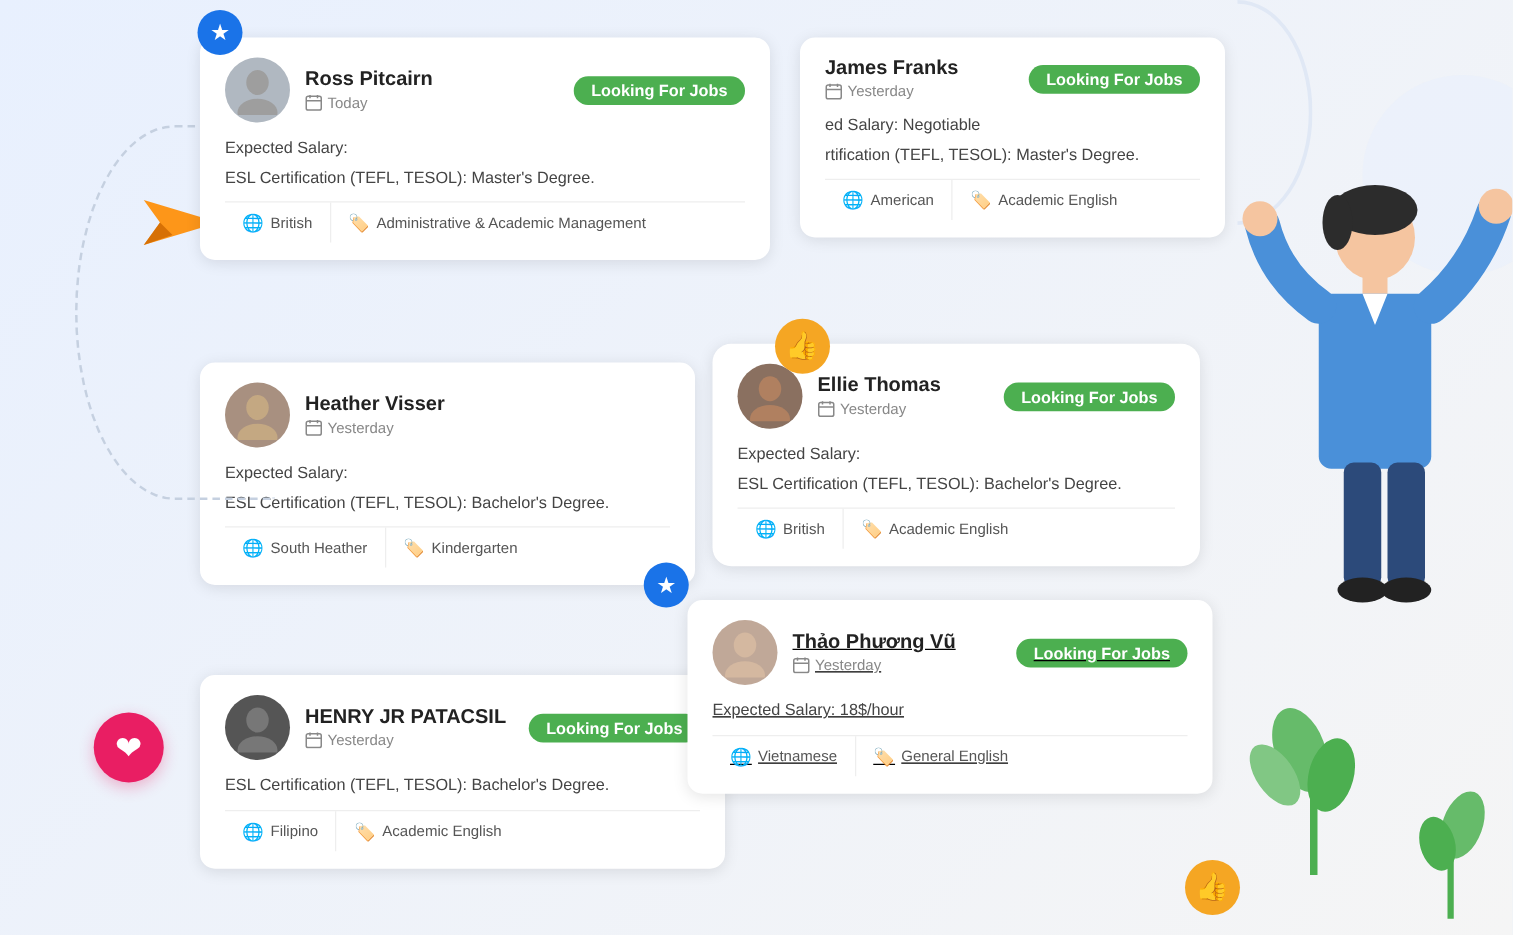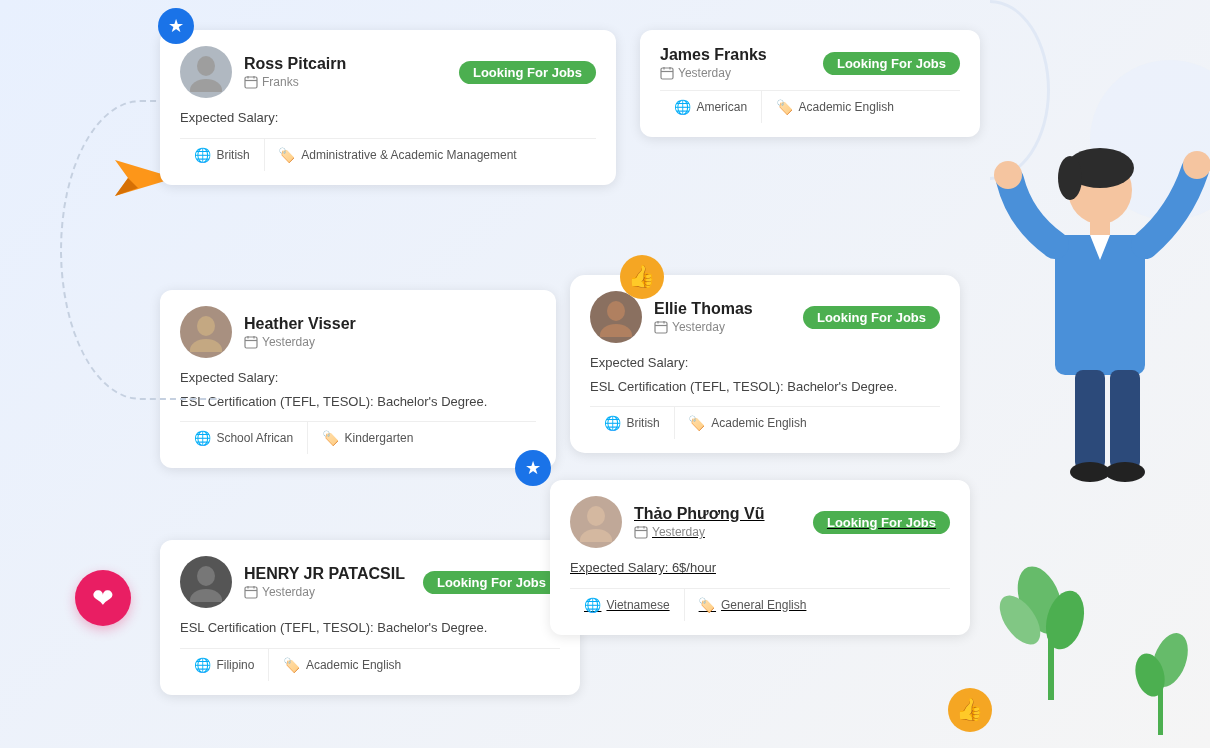--- a/index.html
+++ b/index.html
@@ -331,27 +331,28 @@
         </div>
         <div class="card-title-group">
           <div class="candidate-name">Ross Pitcairn</div>
           <div class="card-date">
             <svg class="calendar-icon-svg" viewBox="0 0 14 14">
               <rect x="1" y="2" width="12" height="11" rx="1.5" stroke="#888" stroke-width="1.2" fill="none"></rect>
               <line x1="1" y1="5.5" x2="13" y2="5.5" stroke="#888" stroke-width="1.2"></line>
               <line x1="4" y1="1" x2="4" y2="3.5" stroke="#888" stroke-width="1.2"></line>
               <line x1="10" y1="1" x2="10" y2="3.5" stroke="#888" stroke-width="1.2"></line>
             </svg>
-            <span>Franks</span>
+            <span>Today</span>
           </div>
         </div>
         <span class="badge-looking">Looking For Jobs</span>
       </div>
       <div class="card-body">
         <p>Expected Salary:</p>
+        <p>ESL Certification (TEFL, TESOL): Master's Degree.</p>
       </div>
       <div class="card-tags">
         <div class="tag-item">
           <span class="tag-icon">🌐</span>
           <span>British</span>
         </div>
         <div class="tag-item">
           <span class="tag-icon">🏷️</span>
           <span>Administrative &amp; Academic Management</span>
         </div>
@@ -368,20 +369,22 @@
               <line x1="1" y1="5.5" x2="13" y2="5.5" stroke="#888" stroke-width="1.2"></line>
               <line x1="4" y1="1" x2="4" y2="3.5" stroke="#888" stroke-width="1.2"></line>
               <line x1="10" y1="1" x2="10" y2="3.5" stroke="#888" stroke-width="1.2"></line>
             </svg>
             <span>Yesterday</span>
           </div>
         </div>
         <span class="badge-looking">Looking For Jobs</span>
       </div>
       <div class="card-body">
+        <p>ed Salary: Negotiable</p>
+        <p>rtification (TEFL, TESOL): Master's Degree.</p>
       </div>
       <div class="card-tags">
         <div class="tag-item">
           <span class="tag-icon">🌐</span>
           <span>American</span>
         </div>
         <div class="tag-item">
           <span class="tag-icon">🏷️</span>
           <span>Academic English</span>
         </div>
@@ -409,21 +412,21 @@
           </div>
         </div>
       </div>
       <div class="card-body">
         <p>Expected Salary:</p>
         <p>ESL Certification (TEFL, TESOL): Bachelor's Degree.</p>
       </div>
       <div class="card-tags">
         <div class="tag-item">
           <span class="tag-icon">🌐</span>
-          <span>School African</span>
+          <span>South Heather</span>
         </div>
         <div class="tag-item">
           <span class="tag-icon">🏷️</span>
           <span>Kindergarten</span>
         </div>
       </div>
     </div>
 
     <div class="candidate-card card-ellie">
       <div class="card-header">
@@ -479,21 +482,21 @@
               <line x1="1" y1="5.5" x2="13" y2="5.5" stroke="#888" stroke-width="1.2"></line>
               <line x1="4" y1="1" x2="4" y2="3.5" stroke="#888" stroke-width="1.2"></line>
               <line x1="10" y1="1" x2="10" y2="3.5" stroke="#888" stroke-width="1.2"></line>
             </svg>
             <span>Yesterday</span>
           </div>
         </div>
         <span class="badge-looking">Looking For Jobs</span>
       </div>
       <div class="card-body">
-        <p>Expected Salary: 6$/hour</p>
+        <p>Expected Salary: 18$/hour</p>
       </div>
       <div class="card-tags">
         <div class="tag-item">
           <span class="tag-icon">🌐</span>
           <span>Vietnamese</span>
         </div>
         <div class="tag-item">
           <span class="tag-icon">🏷️</span>
           <span>General English</span>
         </div>

